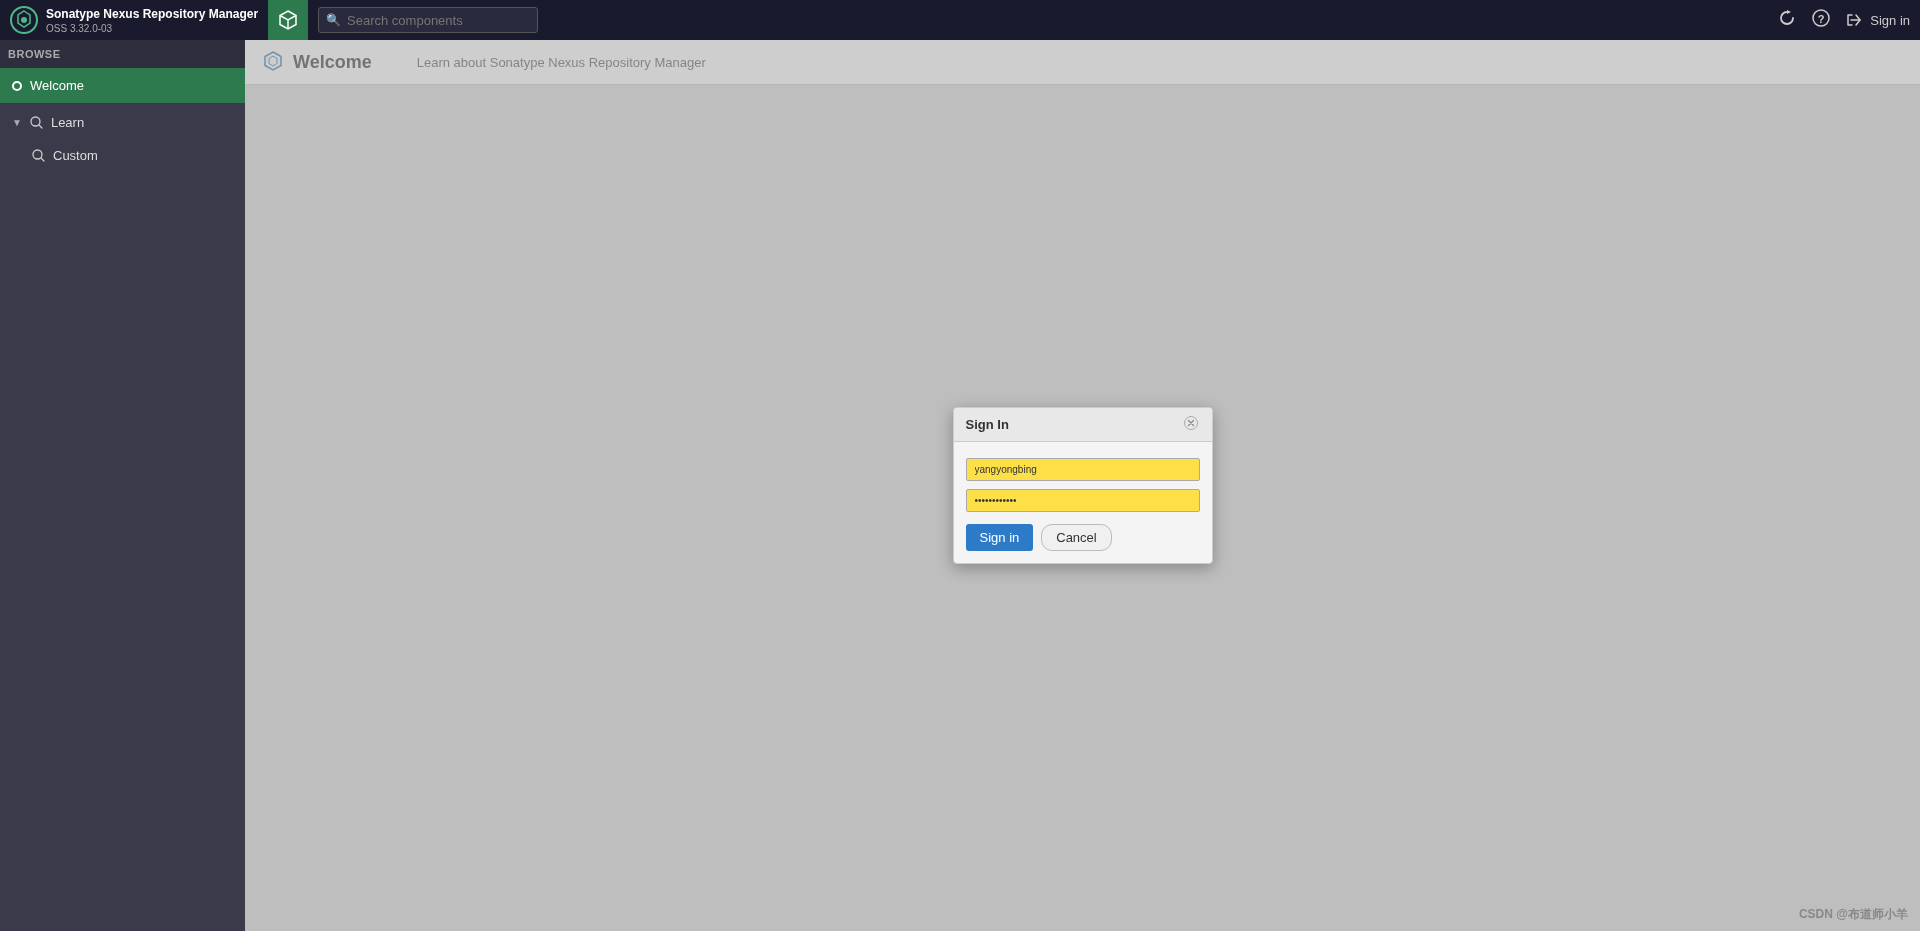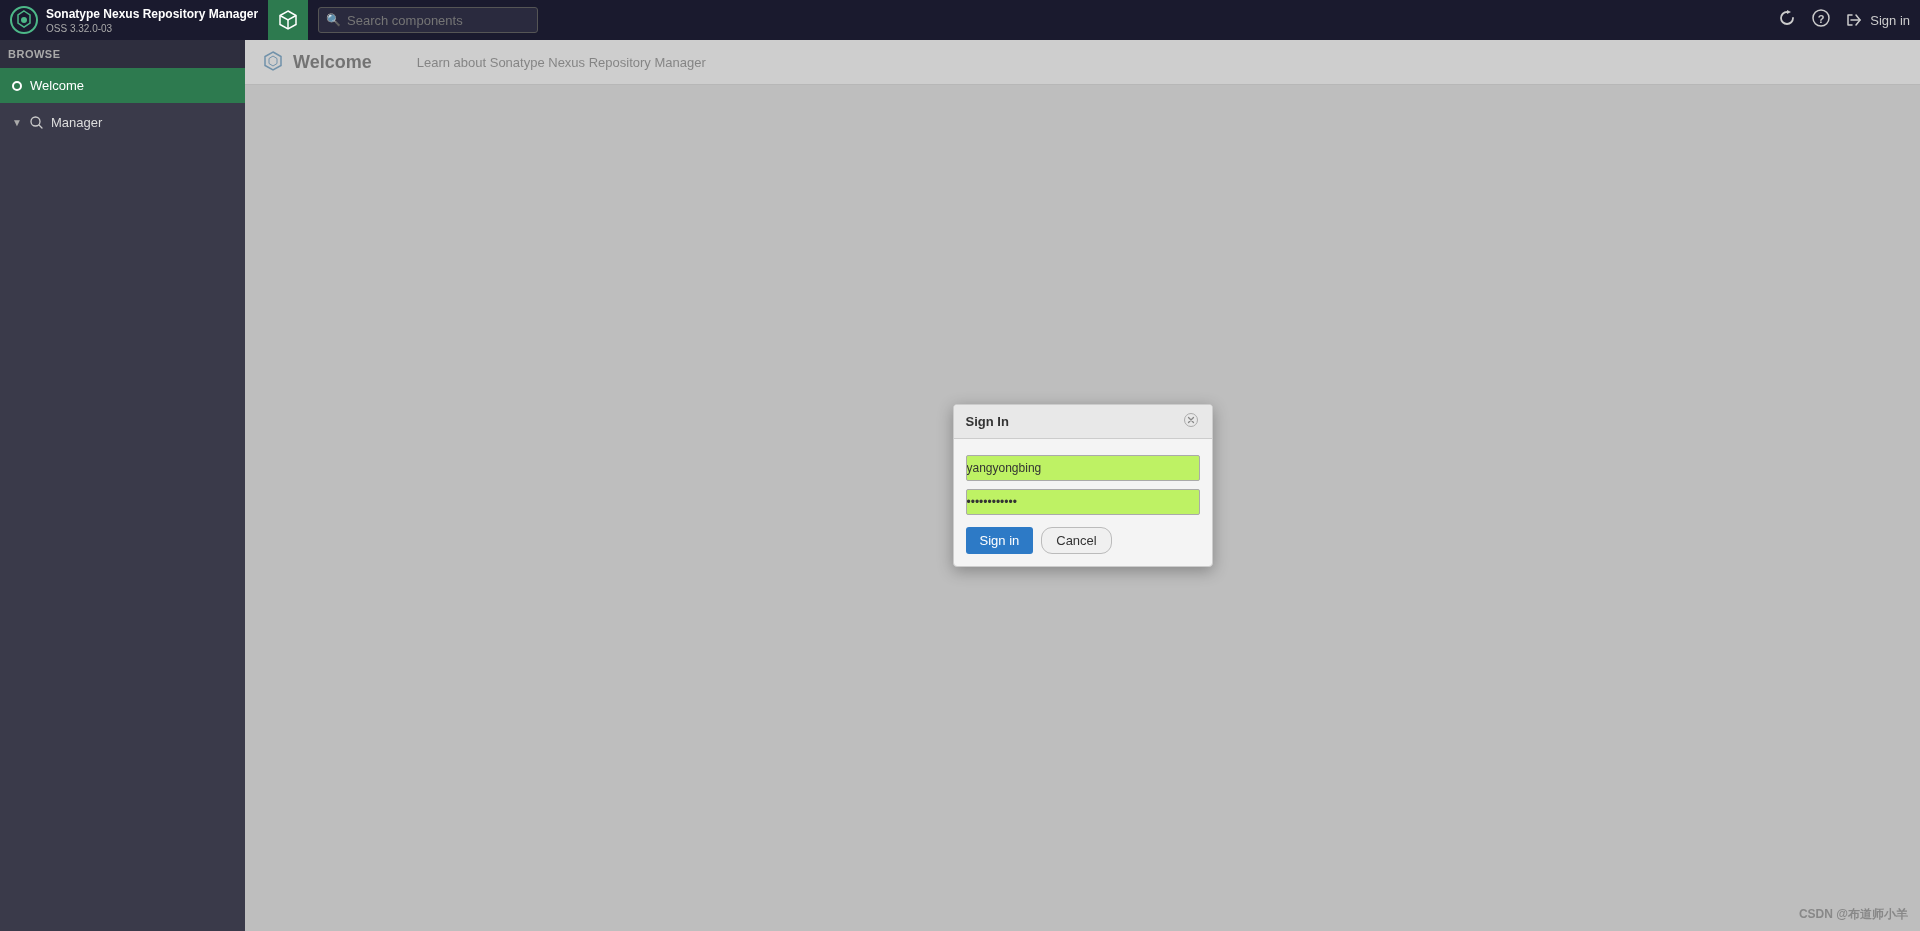--- a/index.html
+++ b/index.html
@@ -221,26 +221,26 @@
       border: none;
       cursor: pointer;
       color: #888;
       font-size: 16px;
       line-height: 1;
       padding: 0 2px;
     }
     #modal-body { padding: 16px 12px 12px 12px; }
     #username-input, #password-input {
       width: 100%;
-      padding: 5px 0;
+      padding: 5px 8px;
       margin-bottom: 8px;
       border: 1px solid #aaa;
       border-radius: 2px;
-      font-size: 12px;
-      background: #bef264;
+      font-size: 10px;
+      background: #fde047;
       outline: none;
       color: #333;
     }
     #modal-actions {
       display: flex;
       gap: 8px;
       margin-top: 4px;
     }
     #modal-signin-btn {
       background: #2d7ac6;
@@ -337,21 +337,28 @@
       <span>Welcome</span>
     </div>
 
     <div id="sidebar-search-group">
       <div id="sidebar-search-item">
         <span class="sidebar-arrow">▼</span>
         <svg width="13" height="13" viewBox="0 0 13 13" fill="none">
           <circle cx="5.5" cy="5.5" r="4.5" stroke="#ccc" stroke-width="1.3"></circle>
           <path d="M9 9 L12 12" stroke="#ccc" stroke-width="1.3" stroke-linecap="round"></path>
         </svg>
-        <span>Manager</span>
+        <span>Learn</span>
+      </div>
+      <div id="sidebar-custom-item">
+        <svg width="13" height="13" viewBox="0 0 13 13" fill="none">
+          <circle cx="5.5" cy="5.5" r="4.5" stroke="#ccc" stroke-width="1.3"></circle>
+          <path d="M9 9 L12 12" stroke="#ccc" stroke-width="1.3" stroke-linecap="round"></path>
+        </svg>
+        <span>Custom</span>
       </div>
     </div>
   </div>
 
   <div id="main-content">
     <div id="main-header">
 
       <svg id="main-header-icon" viewBox="0 0 24 24" fill="none">
         <path d="M12 2 L20 6.5 L20 15.5 L12 20 L4 15.5 L4 6.5 Z" stroke="#2d6fa0" stroke-width="1.5" fill="none"></path>
         <path d="M12 6 L16 8.5 L16 13.5 L12 16 L8 13.5 L8 8.5 Z" stroke="#2d6fa0" stroke-width="1" fill="none"></path>

